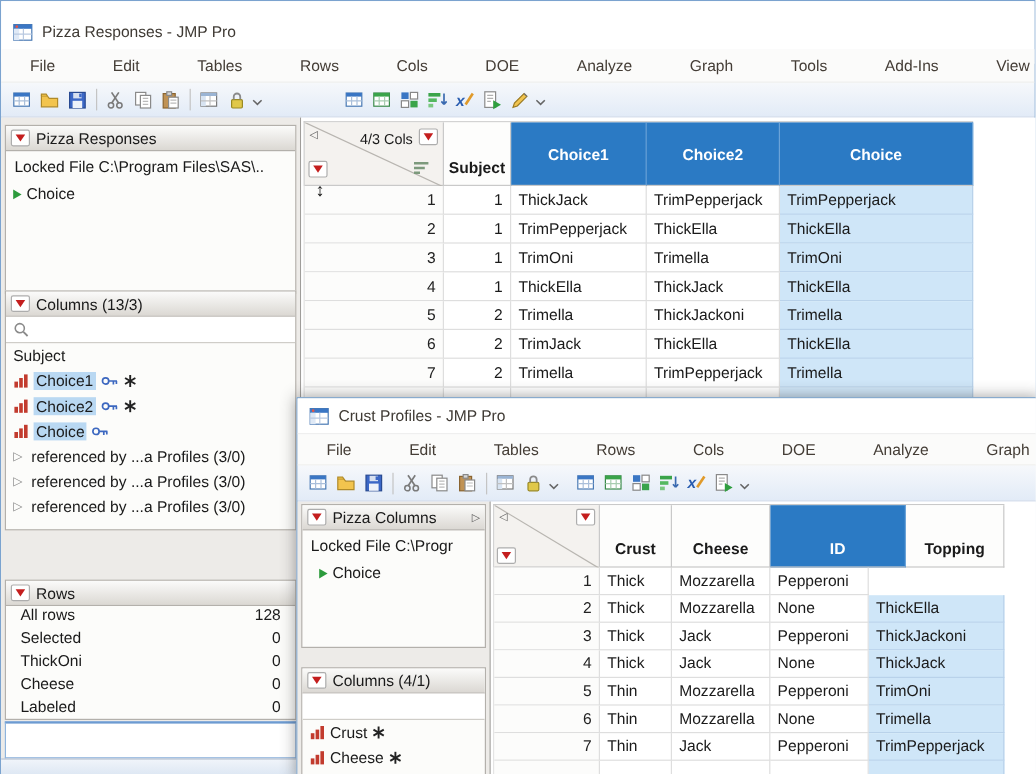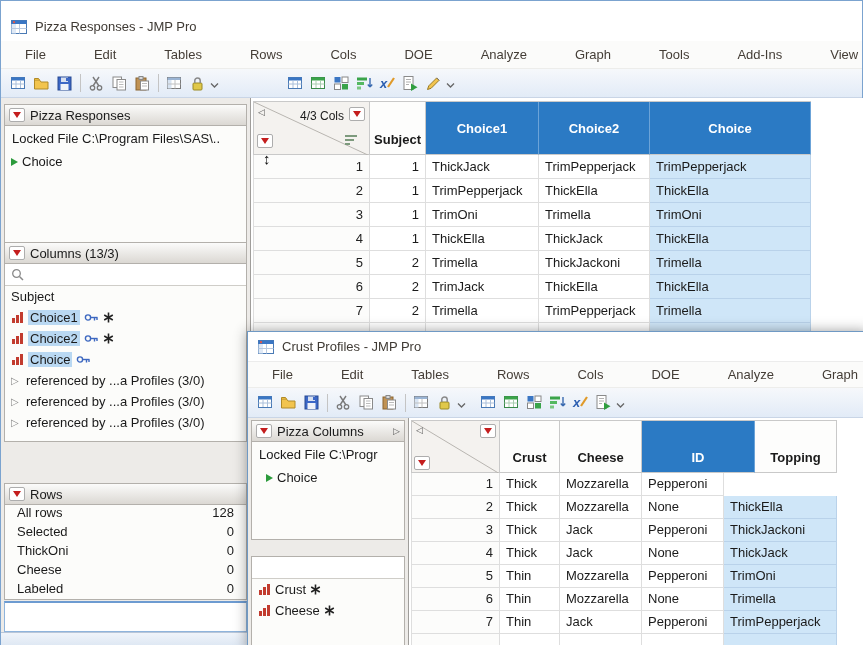--- a/index.html
+++ b/index.html
@@ -620,20 +620,26 @@
           <span class="collapsearrow">▷</span>
         </div>
         <div class="it" style="padding:5px 7px;white-space:nowrap;overflow:hidden">Locked File  C:\Progr</div>
         <div class="citem" style="padding-left:14px">
             <span class="gtri"></span>
             <span>Choice</span>
           </div>
       </div>
 
       <div class="panel" style="top:138px;height:100px">
+        <div class="phead">
+          <span class="tribtn">
+              <span class="rtri"></span>
+            </span>
+          <span>Columns (4/1)</span>
+        </div>
         <div class="srch">
           <svg width="13" height="13">
               <circle cx="5.5" cy="5.5" r="3.8" fill="none" stroke="#8a8a8a" stroke-width="1.3"></circle>
               <line x1="8.5" y1="8.5" x2="12" y2="12" stroke="#8a8a8a" stroke-width="1.5"></line>
             </svg>
           <input style="">
         </div>
         <div class="citem">
           <svg width="13" height="13">
               <rect x="1" y="7" width="3" height="5" fill="#c23b2e"></rect>

